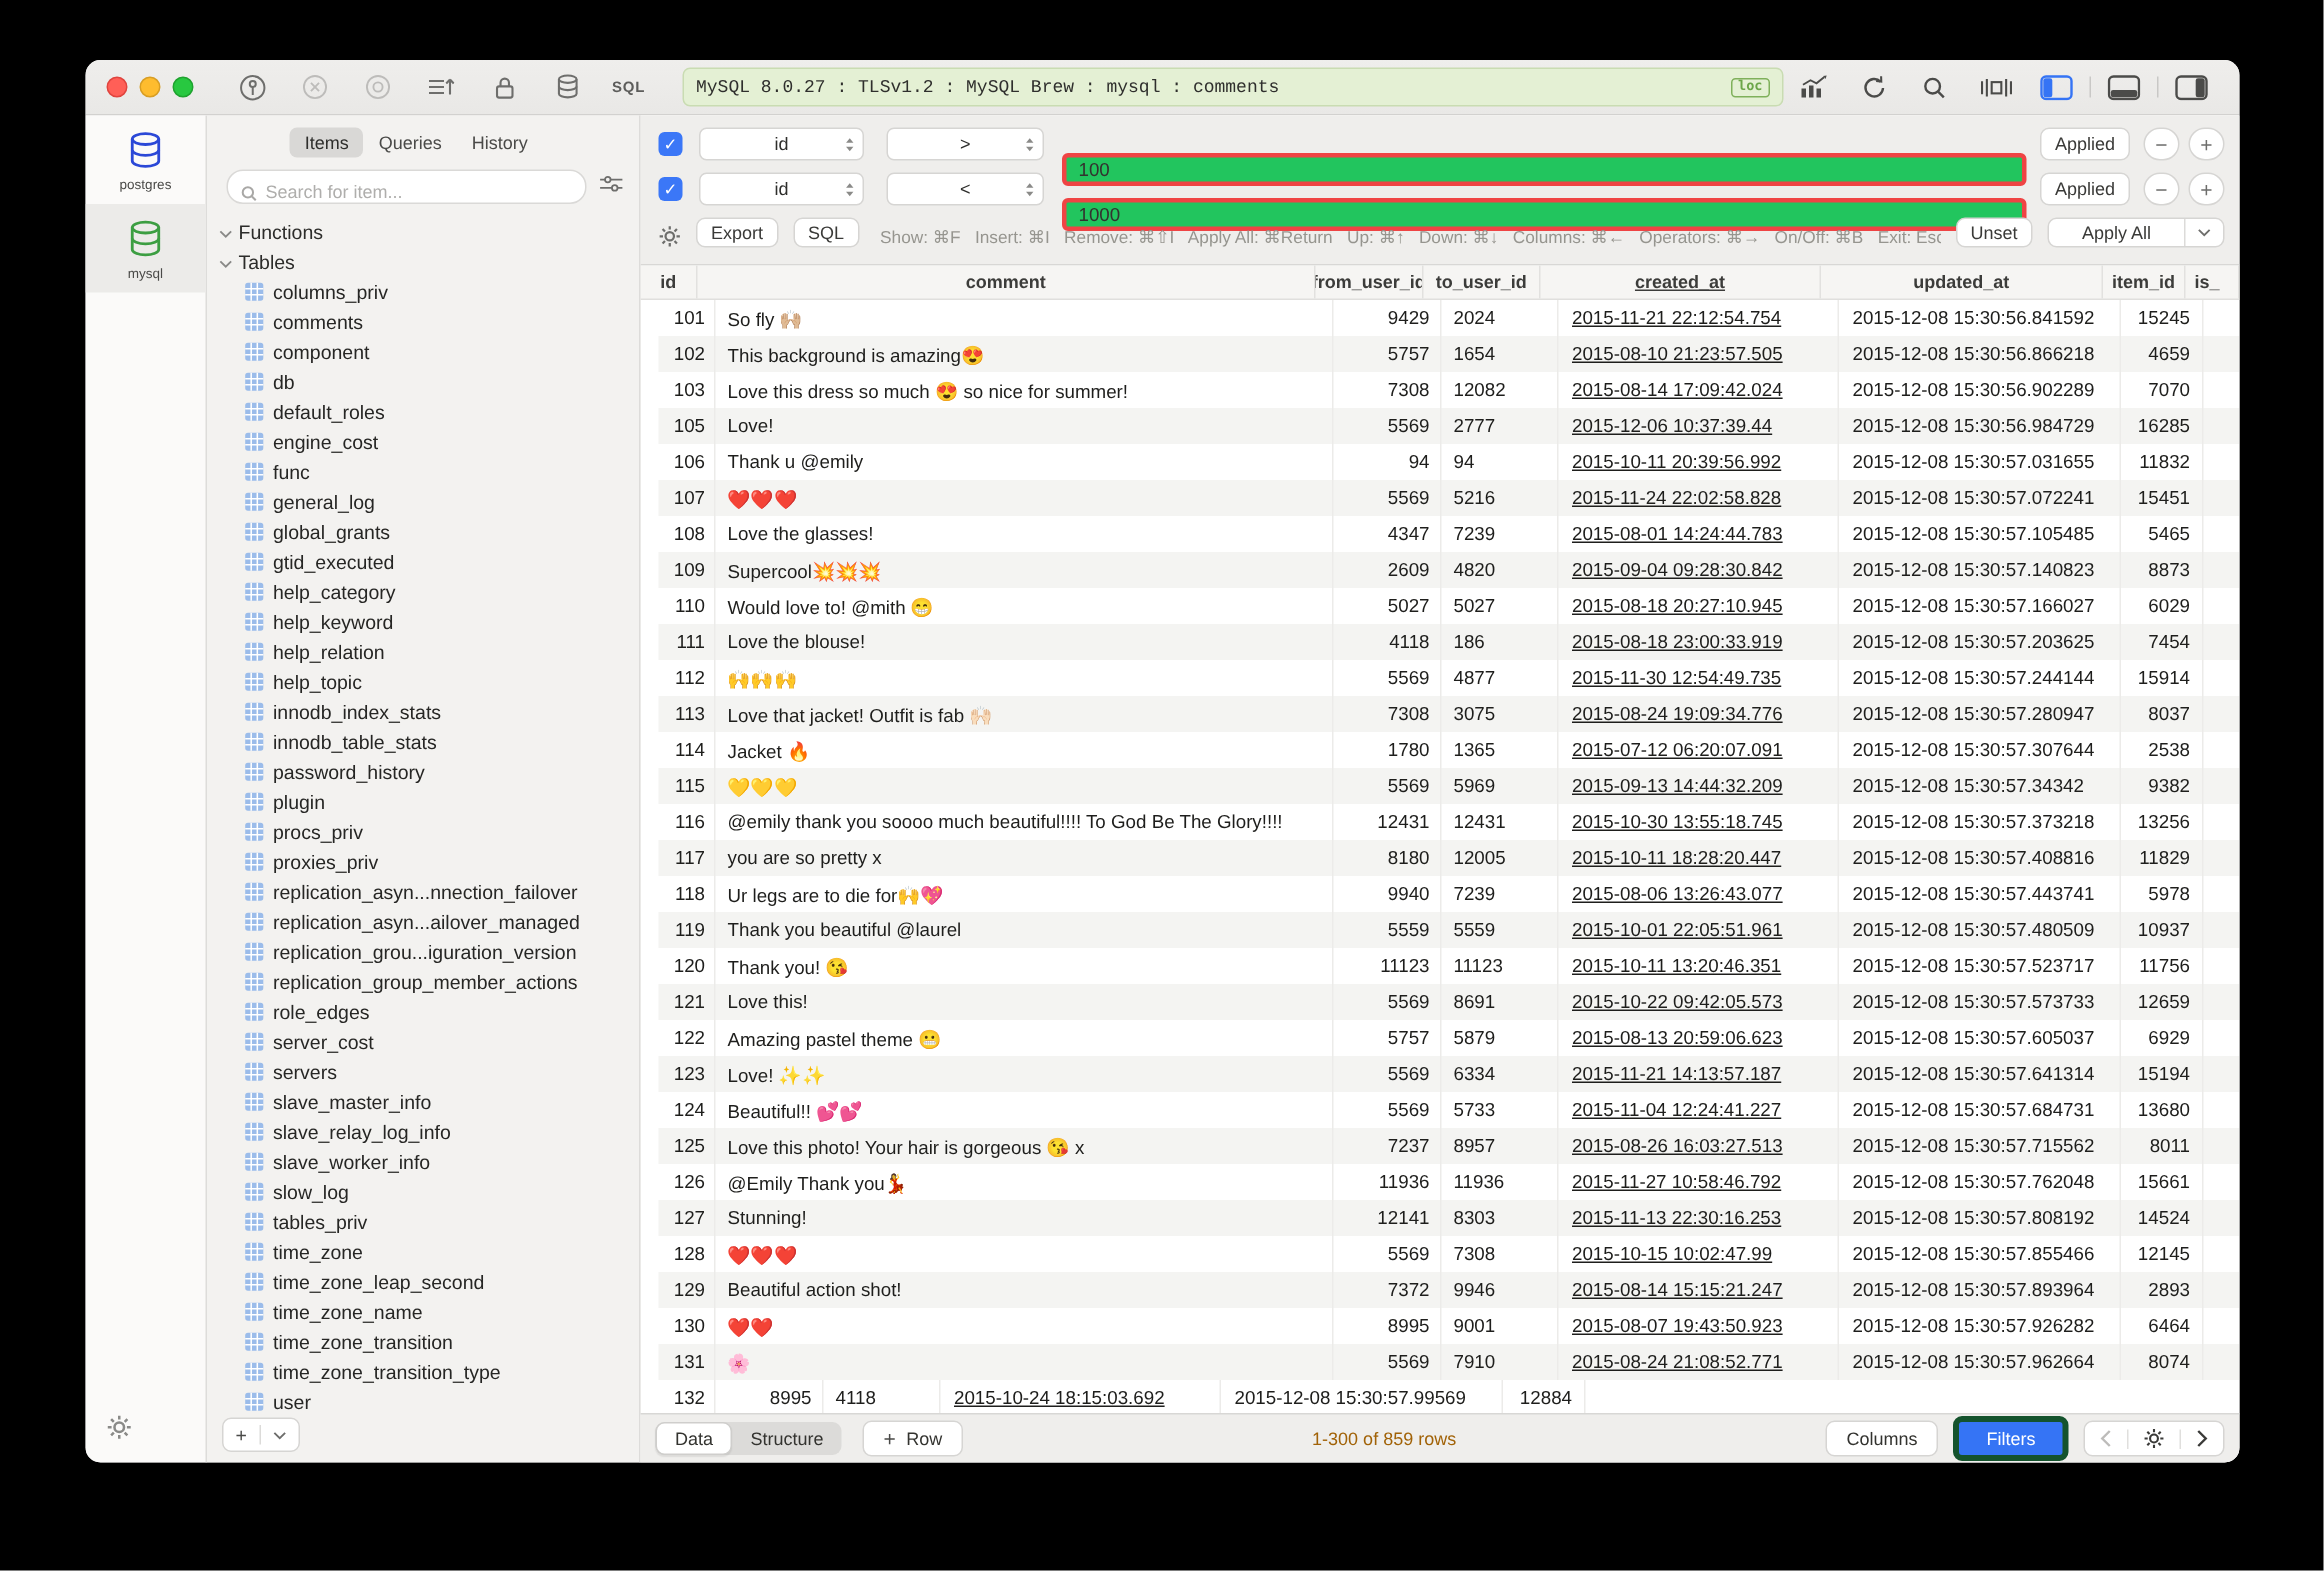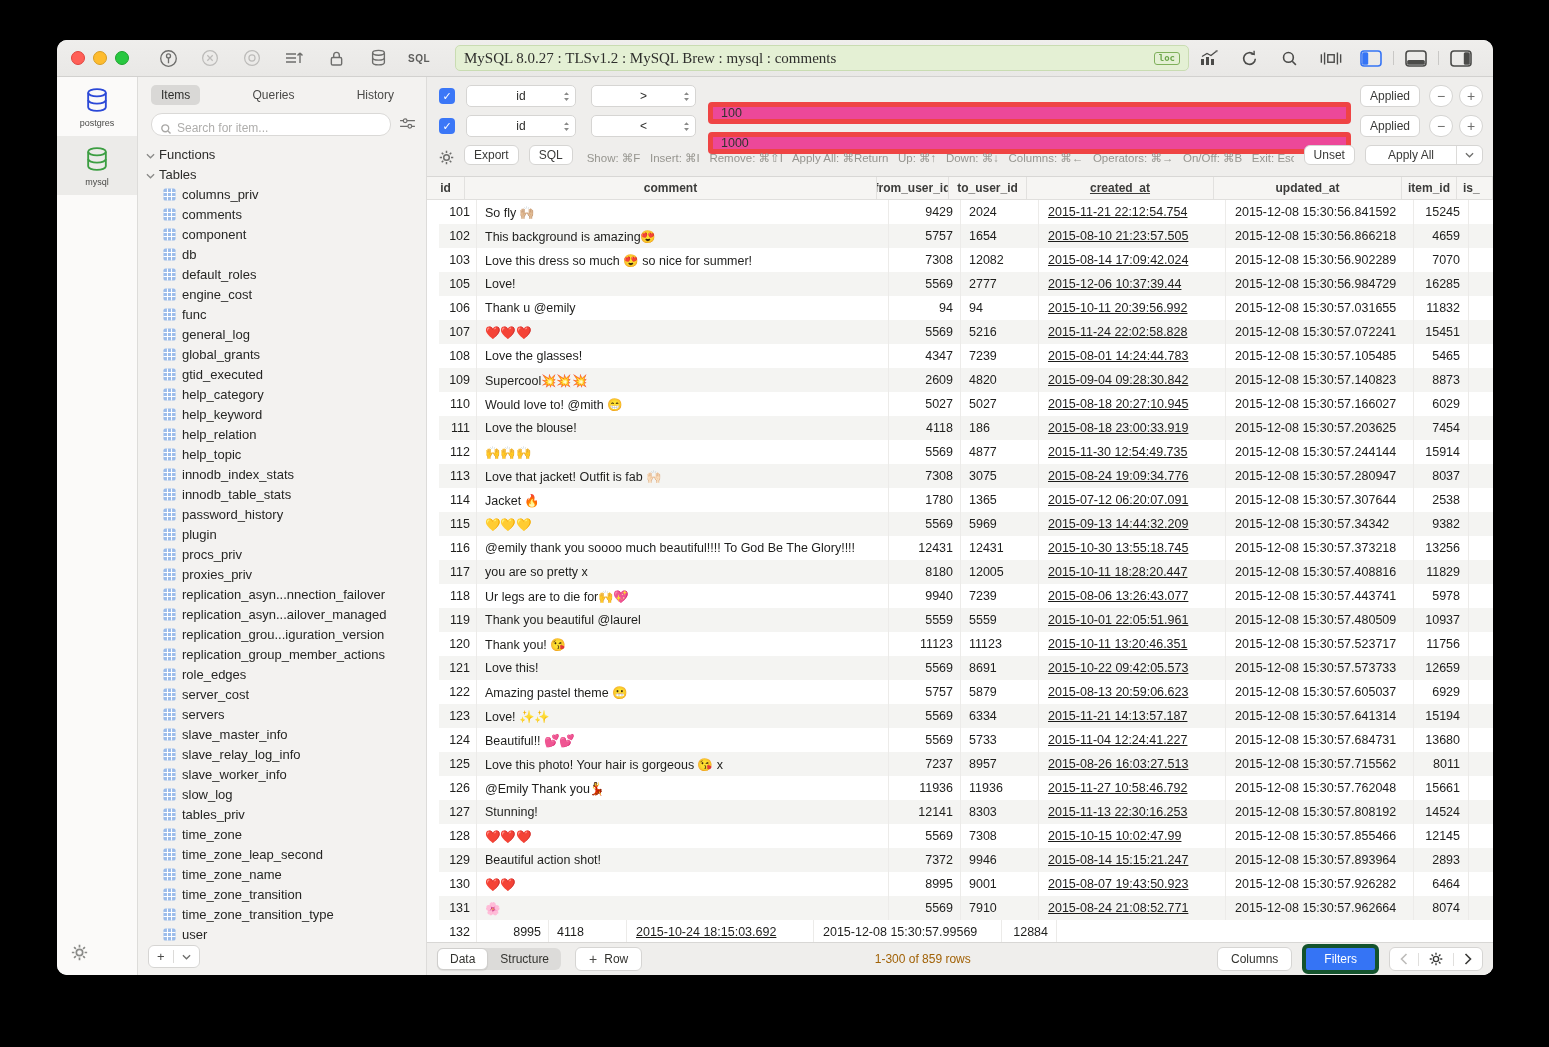--- a/index.html
+++ b/index.html
@@ -16,40 +16,40 @@
   .light.r{background:#FF5F57;border:.5px solid #E0443E;}
   .light.y{background:#FEBC2E;border:.5px solid #D89E24;}
   .light.g{background:#28C840;border:.5px solid #1FA32F;}
   .tb-icons{display:flex;align-items:center;margin-left:18px;color:#6E6E6C;}
   .tb-ic{width:42px;display:flex;justify-content:center;align-items:center;}
   .tb-ic svg{display:block;}
   .tb-ic.dim{color:#BDBCBA;}
   .sql-label{font-size:10px;font-weight:bold;letter-spacing:.5px;color:#5D5D5B;width:40px;text-align:center;}
   .title-pill{flex:1;margin-left:16px;height:24px;background:#E4F0D4;border:1px solid #C9DCB2;
               border-radius:5px;display:flex;align-items:center;padding:0 8px;min-width:0;}
-  .title-text{font-family:Liberation Serif, serif;font-size:15px;color:#2F2F2D;
+  .title-text{font-family:Liberation Mono, monospace;font-size:12px;color:#2F2F2D;
               white-space:nowrap;overflow:hidden;flex:1;}
   .loc-badge{border:1px solid #7FB05B;color:#6CA64A;font-size:9px;font-weight:bold;border-radius:3px;
              padding:1px 4px;line-height:1;font-family:"DejaVu Sans Mono", monospace;}
   .tb-right{display:flex;align-items:center;color:#4B4B49;padding-right:14px;}
   .tb-right .tb-ic{width:40px;}
   .panel-ics{display:flex;align-items:center;}
   .pdiv{width:1px;height:14px;background:#C9C8C6;margin:0 4px;}
   
   .main{flex:1;display:flex;min-height:0;}
   
   .conn{flex:0 0 80px;background:#FBFAF9;border-right:1px solid #DDDCDA;position:relative;}
   .conn-item{display:flex;flex-direction:column;align-items:center;padding:10px 0 8px;}
   .conn-item.sel{background:#ECEBE9;}
   .conn-item .nm{font-size:9px;color:#4A4A48;margin-top:4px;}
   .conn-gear{position:absolute;left:14px;bottom:10px;color:#8A8A88;}
   
   .sidebar{flex:0 0 288px;background:#F3F2F0;border-right:1px solid #DDDCDA;display:flex;
            flex-direction:column;position:relative;min-height:0;}
-  .sb-tabs{display:flex;align-items:center;justify-content:space-between;padding:8px 22px 4px 13px;}
+  .sb-tabs{display:flex;align-items:center;justify-content:center;padding:8px 22px 4px 13px;}
   .sb-tab{font-size:12px;color:#4A4A48;padding:3px 10px;border-radius:5px;}
   .sb-tab.active{background:#D9D8D6;color:#2E2E2C;}
   .sb-search-row{display:flex;align-items:center;padding:4px 10px 6px 13px;gap:8px;}
   .sb-search{flex:1;height:21px;background:#FFF;border:1px solid #DAD9D7;border-radius:11px;
              display:flex;align-items:flex-end;padding:0 8px;gap:5px;color:#A9A8A6;}
   .sb-search .ph{font-size:12px;color:#AFAEAC;}
   .tune{color:#6E6E6C;}
   .tree{flex:1;overflow:hidden;padding-top:2px;}
   .tree-group{display:flex;align-items:center;height:20px;padding-left:8px;gap:4px;
               font-size:13px;color:#2C2C2A;}
@@ -66,21 +66,21 @@
            padding:8px 10px 0 12px;box-sizing:border-box;}
   .f-row{display:flex;align-items:center;height:22px;margin-bottom:8px;gap:9px;}
   .cbx{width:16px;height:16px;border-radius:4px;background:#3B77F7;color:#fff;font-size:11px;
        display:flex;align-items:center;justify-content:center;flex:0 0 16px;}
   .fsel{height:22px;background:#FFF;border:1px solid #D6D5D3;border-radius:5px;display:flex;
         align-items:center;justify-content:center;position:relative;font-size:12px;color:#2E2E2C;
         box-sizing:border-box;}
   .fsel.col{width:110px;margin-left:2px;}
   .fsel.op{width:105px;margin-left:6px;margin-right:3px;}
   .fsel .arr{position:absolute;right:5px;top:5px;}
-  .fval{flex:1;height:22px;background:#ec4899;border:5px solid #ef4444;border-radius:4px;
+  .fval{flex:1;height:22px;background:#22c55e;border:3px solid #ef4444;border-radius:4px;
         box-sizing:border-box;display:flex;align-items:center;padding:0 8px;font-size:12.5px;color:#33332F;margin-top:33px;}
   .fbtn{height:22px;background:#FFF;border:1px solid #D6D5D3;border-radius:6px;font-size:12px;
         color:#3A3A38;display:flex;align-items:center;justify-content:center;padding:0 9px;box-sizing:border-box;}
   .round{width:24px;padding:0;border-radius:12px;color:#6E6E6C;font-size:14px;}
   .f-tools{display:flex;align-items:flex-end;height:20px;gap:10px;color:#6E6E6C;}
   .f-tools .btn{height:20px;}
   .shortcuts{flex:1;font-size:11.5px;color:#96958F;white-space:pre;overflow:hidden;margin-left:4px;}
   .applyall{display:flex;align-items:center;gap:0;padding:0;}
   .applyall .lab{padding:0 22px;font-size:12px;}
   .applyall .dd{border-left:1px solid #DCDBD9;padding:0 8px;height:100%;display:flex;align-items:center;color:#6E6E6C;}

